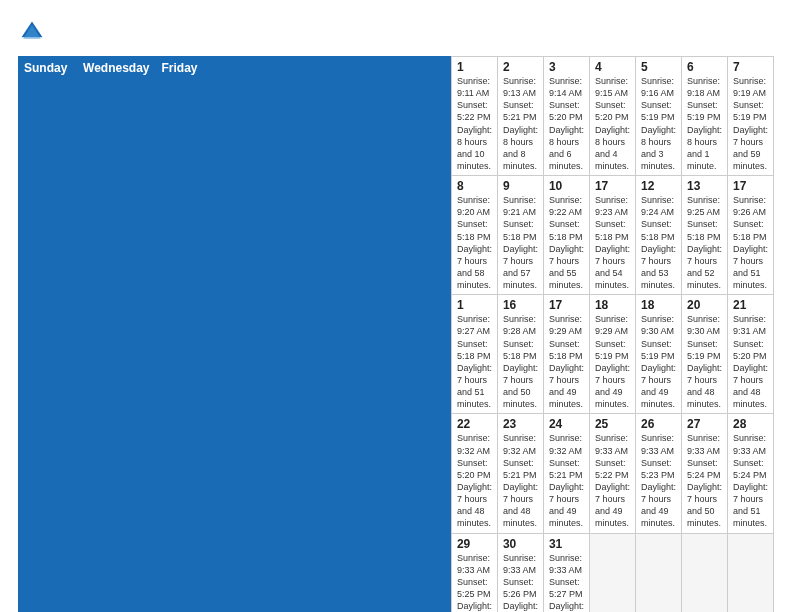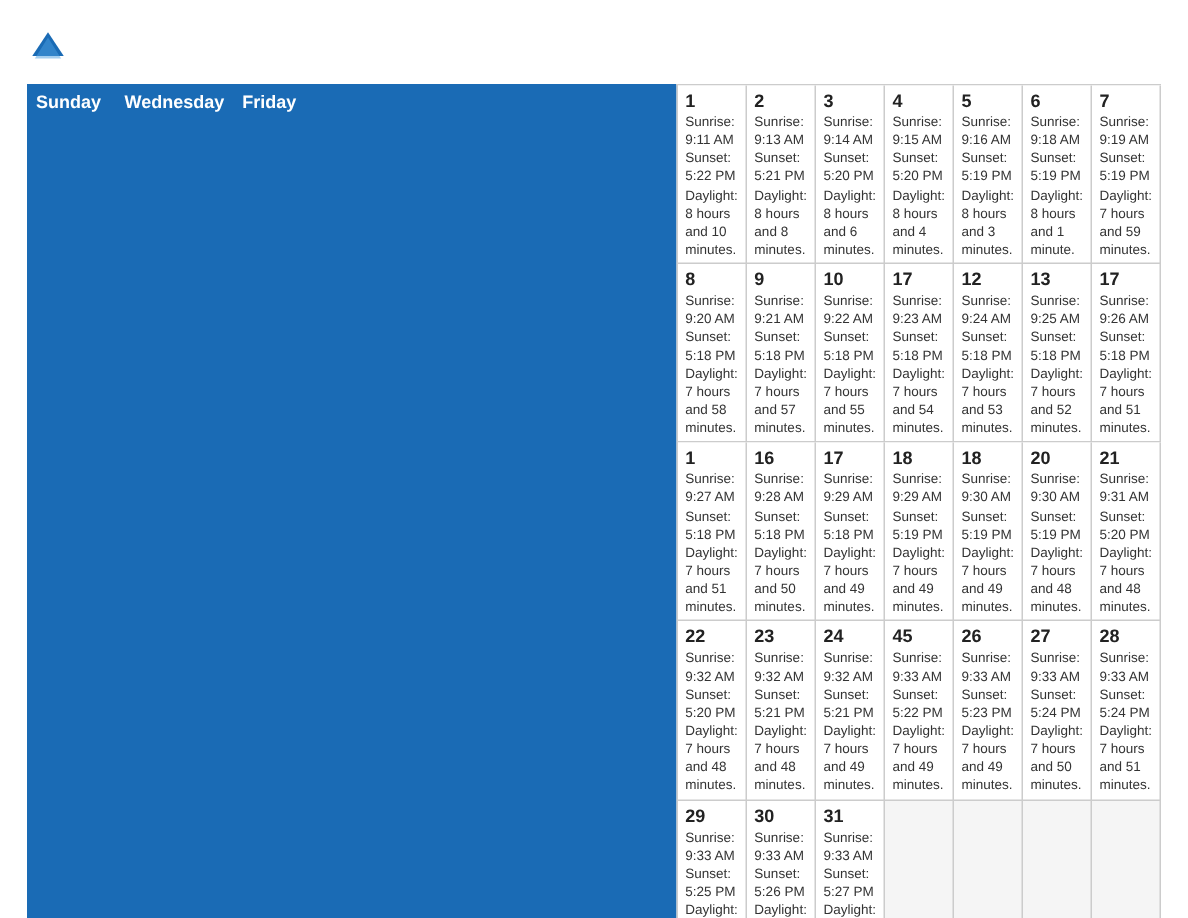--- a/index.html
+++ b/index.html
@@ -238,21 +238,21 @@
           </div>
           <div class="cal-cell">
             <span class="day-num">23</span>
             <div class="cell-info">Sunrise: 9:32 AM<br>Sunset: 5:21 PM<br>Daylight: 7 hours<br>and 48 minutes.</div>
           </div>
           <div class="cal-cell">
             <span class="day-num">24</span>
             <div class="cell-info">Sunrise: 9:32 AM<br>Sunset: 5:21 PM<br>Daylight: 7 hours<br>and 49 minutes.</div>
           </div>
           <div class="cal-cell">
-            <span class="day-num">45</span>
+            <span class="day-num">25</span>
             <div class="cell-info">Sunrise: 9:33 AM<br>Sunset: 5:22 PM<br>Daylight: 7 hours<br>and 49 minutes.</div>
           </div>
           <div class="cal-cell">
             <span class="day-num">26</span>
             <div class="cell-info">Sunrise: 9:33 AM<br>Sunset: 5:23 PM<br>Daylight: 7 hours<br>and 49 minutes.</div>
           </div>
           <div class="cal-cell">
             <span class="day-num">27</span>
             <div class="cell-info">Sunrise: 9:33 AM<br>Sunset: 5:24 PM<br>Daylight: 7 hours<br>and 50 minutes.</div>
           </div>

